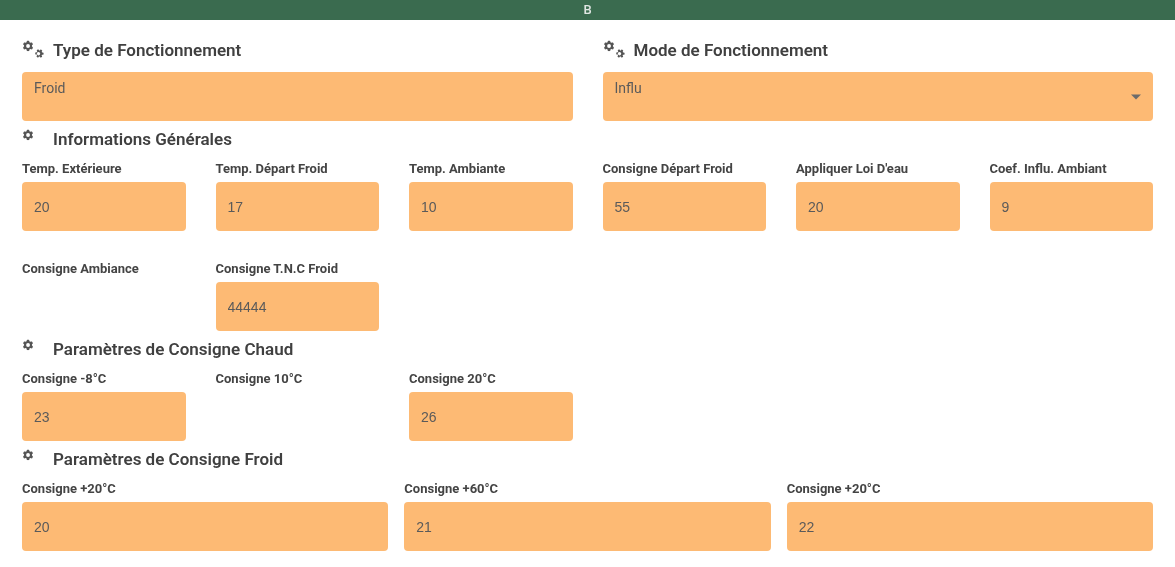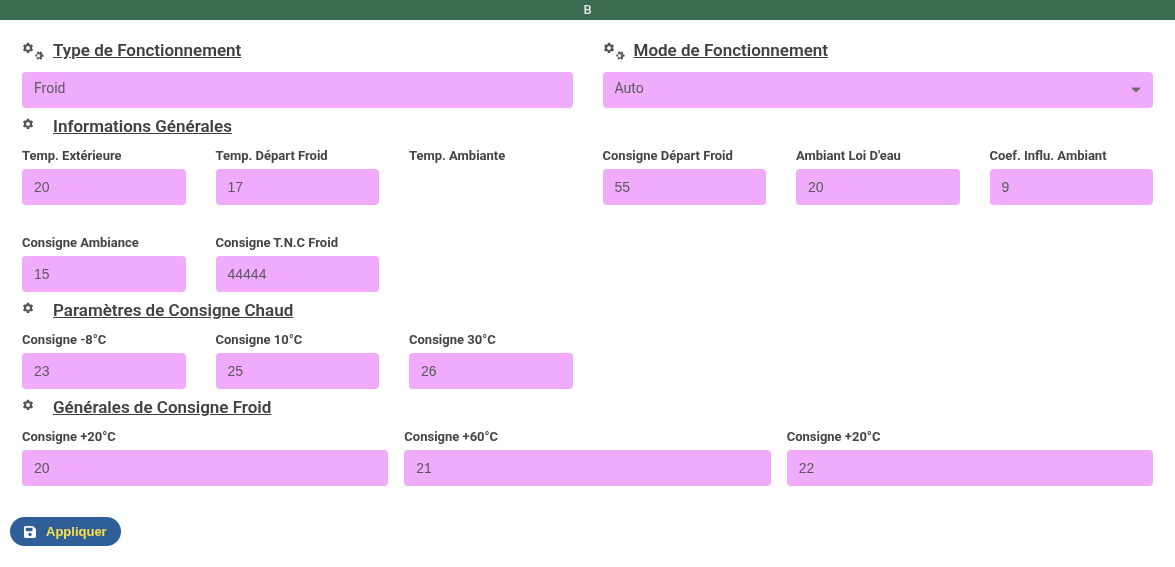--- a/index.html
+++ b/index.html
@@ -22,46 +22,45 @@
     padding: 12px 22px 22px 22px;
   }
   .row {
     display: flex;
     gap: 30px;
     margin-bottom: 4px;
   }
   .col { flex: 1; }
   .section-title {
     display: flex;
-    align-items: flex-end;
+    align-items: flex-start;
     gap: 9px;
     font-size: 17px;
     font-weight: 600;
     color: #404040;
     margin-top: 8px;
     margin-bottom: 12px;
-    text-decoration: underline;
   }
   .gears-icon {
     width: 22px;
     height: 18px;
     flex-shrink: 0;
   }
   .field-label {
     font-size: 13px;
     font-weight: 700;
     color: #444;
     margin-bottom: 6px;
     display: block;
   }
   .field-box {
-    background: #f0abfc;
+    background: #fdba74;
     border: none;
     border-radius: 4px;
-    height: 36px;
+    height: 49px;
     line-height: 32px;
     padding: 0 12px;
     font-size: 14px;
     color: #5a5a5a;
     width: 100%;
     display: block;
   }
   .select-box {
     position: relative;
   }
@@ -126,21 +125,21 @@
       <div class="field-box">Froid</div>
     </div>
     <div class="col">
       <div class="section-title">
         <svg class="gears-icon" viewBox="0 0 640 512" fill="#555">
             <path d="M308.5 135.3c7.1-6.3 9.9-16.2 6.2-25c-2.3-5.3-4.8-10.5-7.6-15.5L304 87.1c-3.1-5.1-6.5-9.9-10-14.6c-6-7.7-16.2-9.6-25-5.7l-23.1 10.3c-9-7.1-18.9-13-29.5-17.5l-3.4-25c-1.3-9.5-8.5-17.1-18-18.5c-5.8-.8-11.7-1.3-17.7-1.4l-4.4 0c-5.9 .1-11.8 .6-17.7 1.4c-9.5 1.4-16.7 9-18 18.5l-3.4 25c-10.6 4.5-20.5 10.4-29.5 17.5L81.1 66.9c-8.7-3.9-18.9-2-25 5.7c-3.6 4.6-6.9 9.5-10 14.6l-3.1 5.6c-2.8 5-5.3 10.2-7.6 15.6c-3.7 8.7-.9 18.6 6.2 25l18.8 16.7c-1.1 11.3-1.1 22.8 0 34.1L41.7 200.4c-7.1 6.3-9.9 16.2-6.2 25c2.3 5.3 4.8 10.5 7.6 15.6l3.1 5.6c3.1 5.1 6.5 9.9 10 14.6c6 7.7 16.2 9.6 25 5.7l23.1-10.3c9 7.1 18.9 13 29.5 17.5l3.4 25c1.3 9.5 8.5 17.1 18 18.5c5.8 .8 11.7 1.3 17.7 1.4l4.4 0c5.9-.1 11.8-.6 17.7-1.4c9.5-1.4 16.7-9 18-18.5l3.4-25c10.6-4.5 20.5-10.4 29.5-17.5l23.1 10.3c8.7 3.9 18.9 2 25-5.7c3.6-4.6 6.9-9.5 10-14.6l3.1-5.6c2.8-5 5.3-10.2 7.6-15.6c3.7-8.7 .9-18.6-6.2-25l-18.8-16.7c1.1-11.3 1.1-22.8 0-34.1l18.8-16.7zM176 224a56 56 0 1 1 0-112 56 56 0 1 1 0 112zM534.7 279.3l-13.3 22.5c-6.7-.9-13.5-.9-20.3 0l-13.3-22.5c-4.9-8.2-14.9-11.8-23.9-8.6c-4.3 1.5-8.4 3.3-12.5 5.4L448 278c-4 2.2-7.8 4.6-11.5 7.3c-7.7 5.6-9.8 16-5.4 24.5l12.1 23.1c-4.3 5.3-8 11-11.1 17.1l-26 .9c-9.6 .3-17.6 7.4-19.2 16.8c-.8 4.5-1.3 9-1.6 13.6l-.2 3.4c-.1 4.6 .1 9.2 .5 13.7c1 9.5 8.5 17.1 18 18.1l25.9 2.7c2.7 6.3 6 12.3 9.9 17.9l-13.7 22.2c-5 8.2-3.6 18.7 3.7 25c3.4 3 7 5.7 10.8 8.3l2.8 1.9c3.9 2.5 7.9 4.7 12 6.7c8.6 4.2 18.9 1.3 24.4-6.5l15.1-21.3c6.6 1.4 13.3 1.9 20 1.4l13.6 22.2c5 8.2 15.1 11.6 23.9 8c4.2-1.7 8.3-3.7 12.3-5.9l3-1.7c3.9-2.3 7.6-4.9 11.2-7.6c7.6-5.7 9.5-16.1 5-24.5l-12.4-22.9c4.1-5.4 7.7-11.2 10.6-17.3l26-1.4c9.6-.5 17.4-7.7 18.8-17.2c.6-4.5 1-9.1 1.2-13.6l.1-3.4c0-4.6-.3-9.2-.8-13.7c-1.1-9.5-8.8-17-18.3-17.8l-25.9-2.2c-2.8-6.2-6.2-12.1-10.2-17.7l13.3-22.5c4.9-8.2 3.3-18.7-4.1-24.9c-3.5-2.9-7.1-5.6-10.9-8.1l-2.9-1.8c-3.9-2.4-7.9-4.6-12.1-6.5c-8.6-4-18.9-1-24.3 6.9zM454.4 432.6a48 48 0 1 1 50.5-81.6 48 48 0 1 1 -50.5 81.6z"></path>
           </svg>
         <span>Mode de Fonctionnement</span>
       </div>
       <div class="select-box">
-        <div class="field-box">Auto</div>
+        <div class="field-box">Influ</div>
         <div class="select-caret"></div>
       </div>
     </div>
   </div>
 
   
   <div class="section-title">
     <svg class="gears-icon" viewBox="0 0 640 512" fill="#555">
         <path d="M308.5 135.3c7.1-6.3 9.9-16.2 6.2-25c-2.3-5.3-4.8-10.5-7.6-15.5L304 87.1c-3.1-5.1-6.5-9.9-10-14.6c-6-7.7-16.2-9.6-25-5.7l-23.1 10.3c-9-7.1-18.9-13-29.5-17.5l-3.4-25c-1.3-9.5-8.5-17.1-18-18.5c-5.8-.8-11.7-1.3-17.7-1.4l-4.4 0c-5.9 .1-11.8 .6-17.7 1.4c-9.5 1.4-16.7 9-18 18.5l-3.4 25c-10.6 4.5-20.5 10.4-29.5 17.5L81.1 66.9c-8.7-3.9-18.9-2-25 5.7c-3.6 4.6-6.9 9.5-10 14.6l-3.1 5.6c-2.8 5-5.3 10.2-7.6 15.6c-3.7 8.7-.9 18.6 6.2 25l18.8 16.7c-1.1 11.3-1.1 22.8 0 34.1L41.7 200.4c-7.1 6.3-9.9 16.2-6.2 25c2.3 5.3 4.8 10.5 7.6 15.6l3.1 5.6c3.1 5.1 6.5 9.9 10 14.6c6 7.7 16.2 9.6 25 5.7l23.1-10.3c9 7.1 18.9 13 29.5 17.5l3.4 25c1.3 9.5 8.5 17.1 18 18.5c5.8 .8 11.7 1.3 17.7 1.4l4.4 0c5.9-.1 11.8-.6 17.7-1.4c9.5-1.4 16.7-9 18-18.5l3.4-25c10.6-4.5 20.5-10.4 29.5-17.5l23.1 10.3c8.7 3.9 18.9 2 25-5.7c3.6-4.6 6.9-9.5 10-14.6l3.1-5.6c2.8-5 5.3-10.2 7.6-15.6c3.7-8.7 .9-18.6-6.2-25l-18.8-16.7c1.1-11.3 1.1-22.8 0-34.1l18.8-16.7zM176 224a56 56 0 1 1 0-112 56 56 0 1 1 0 112z"></path>
       </svg>
@@ -150,36 +149,36 @@
     <div class="field-group">
       <span class="field-label">Temp. Extérieure</span>
       <input class="field-box" value="20" style="">
     </div>
     <div class="field-group">
       <span class="field-label">Temp. Départ Froid</span>
       <input class="field-box" value="17" style="">
     </div>
     <div class="field-group">
       <span class="field-label">Temp. Ambiante</span>
+      <input class="field-box" value="10" style="">
     </div>
     <div class="field-group">
       <span class="field-label">Consigne Départ Froid</span>
       <input class="field-box" value="55" style="">
     </div>
     <div class="field-group">
-      <span class="field-label">Ambiant Loi D'eau</span>
+      <span class="field-label">Appliquer Loi D'eau</span>
       <input class="field-box" value="20" style="">
     </div>
     <div class="field-group">
       <span class="field-label">Coef. Influ. Ambiant</span>
       <input class="field-box" value="9" style="">
     </div>
     <div class="field-group">
       <span class="field-label">Consigne Ambiance</span>
-      <input class="field-box" value="15" style="">
     </div>
     <div class="field-group">
       <span class="field-label">Consigne T.N.C Froid</span>
       <input class="field-box" value="44444" style="">
     </div>
   </div>
 
   
   <div class="section-title">
     <svg class="gears-icon" viewBox="0 0 640 512" fill="#555">
@@ -187,34 +186,33 @@
       </svg>
     <span>Paramètres de Consigne Chaud</span>
   </div>
   <div class="grid-4">
     <div class="field-group">
       <span class="field-label">Consigne -8°C</span>
       <input class="field-box" value="23" style="">
     </div>
     <div class="field-group">
       <span class="field-label">Consigne 10°C</span>
-      <input class="field-box" value="25" style="">
-    </div>
-    <div class="field-group">
-      <span class="field-label">Consigne 30°C</span>
+    </div>
+    <div class="field-group">
+      <span class="field-label">Consigne 20°C</span>
       <input class="field-box" value="26" style="">
     </div>
   </div>
 
   
   <div class="section-title">
     <svg class="gears-icon" viewBox="0 0 640 512" fill="#555">
         <path d="M308.5 135.3c7.1-6.3 9.9-16.2 6.2-25c-2.3-5.3-4.8-10.5-7.6-15.5L304 87.1c-3.1-5.1-6.5-9.9-10-14.6c-6-7.7-16.2-9.6-25-5.7l-23.1 10.3c-9-7.1-18.9-13-29.5-17.5l-3.4-25c-1.3-9.5-8.5-17.1-18-18.5c-5.8-.8-11.7-1.3-17.7-1.4l-4.4 0c-5.9 .1-11.8 .6-17.7 1.4c-9.5 1.4-16.7 9-18 18.5l-3.4 25c-10.6 4.5-20.5 10.4-29.5 17.5L81.1 66.9c-8.7-3.9-18.9-2-25 5.7c-3.6 4.6-6.9 9.5-10 14.6l-3.1 5.6c-2.8 5-5.3 10.2-7.6 15.6c-3.7 8.7-.9 18.6 6.2 25l18.8 16.7c-1.1 11.3-1.1 22.8 0 34.1L41.7 200.4c-7.1 6.3-9.9 16.2-6.2 25c2.3 5.3 4.8 10.5 7.6 15.6l3.1 5.6c3.1 5.1 6.5 9.9 10 14.6c6 7.7 16.2 9.6 25 5.7l23.1-10.3c9 7.1 18.9 13 29.5 17.5l3.4 25c1.3 9.5 8.5 17.1 18 18.5c5.8 .8 11.7 1.3 17.7 1.4l4.4 0c5.9-.1 11.8-.6 17.7-1.4c9.5-1.4 16.7-9 18-18.5l3.4-25c10.6-4.5 20.5-10.4 29.5-17.5l23.1 10.3c8.7 3.9 18.9 2 25-5.7c3.6-4.6 6.9-9.5 10-14.6l3.1-5.6c2.8-5 5.3-10.2 7.6-15.6c3.7-8.7 .9-18.6-6.2-25l-18.8-16.7c1.1-11.3 1.1-22.8 0-34.1l18.8-16.7zM176 224a56 56 0 1 1 0-112 56 56 0 1 1 0 112z"></path>
       </svg>
-    <span>Générales de Consigne Froid</span>
+    <span>Paramètres de Consigne Froid</span>
   </div>
   <div class="grid-3">
     <div class="field-group">
       <span class="field-label">Consigne +20°C</span>
       <input class="field-box" value="20" style="">
     </div>
     <div class="field-group">
       <span class="field-label">Consigne +60°C</span>
       <input class="field-box" value="21" style="">
     </div>

